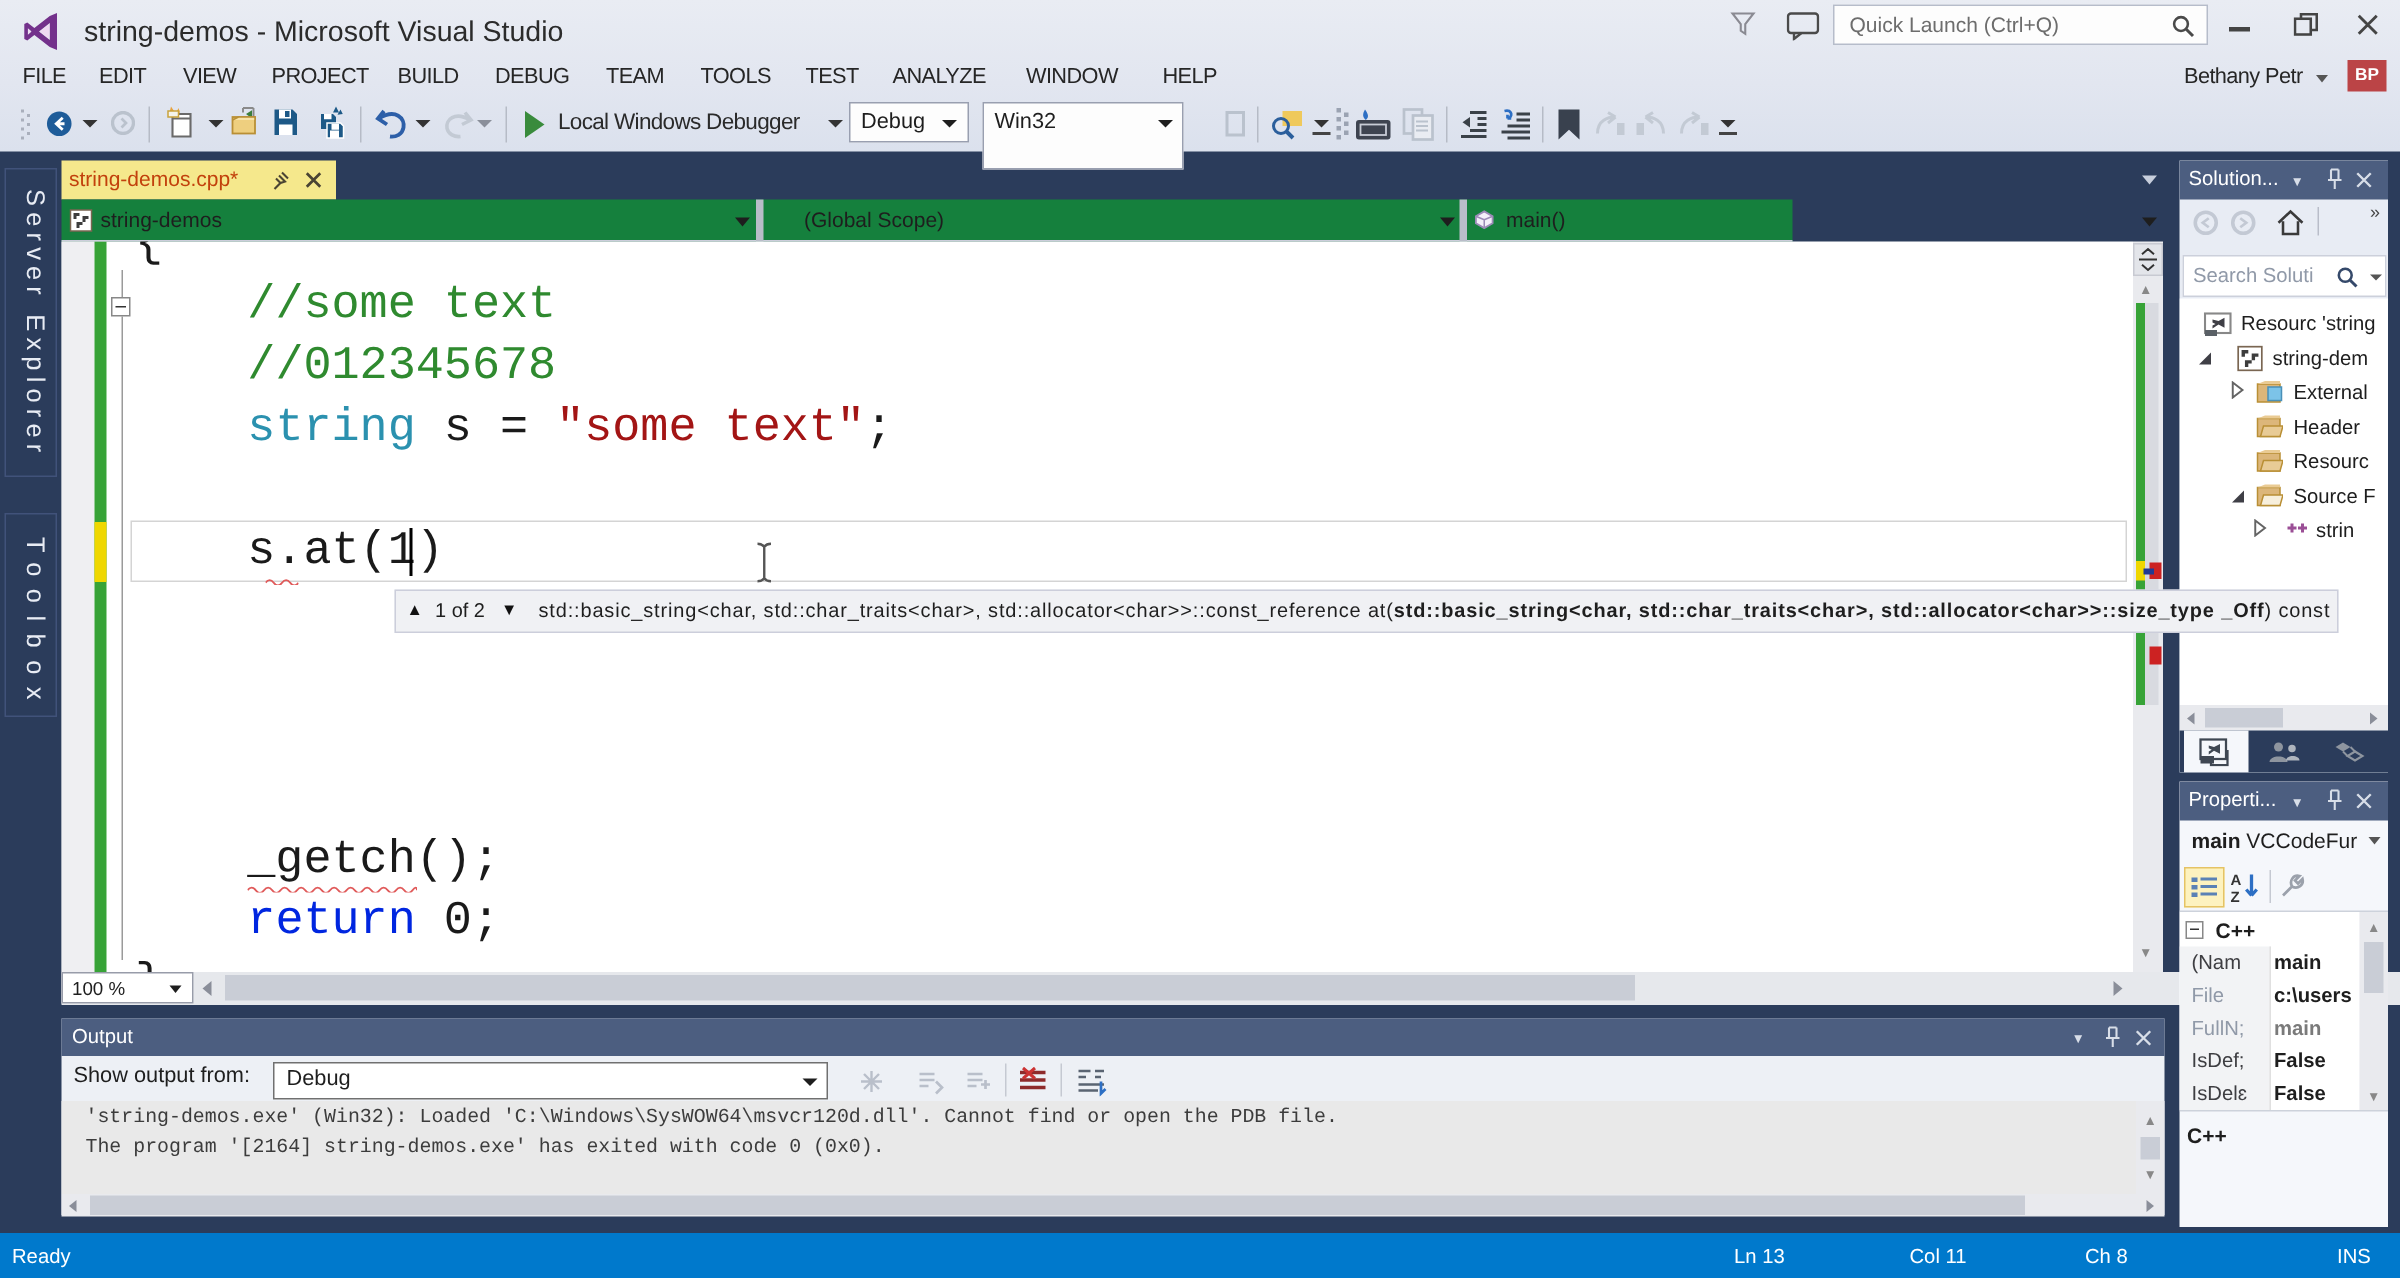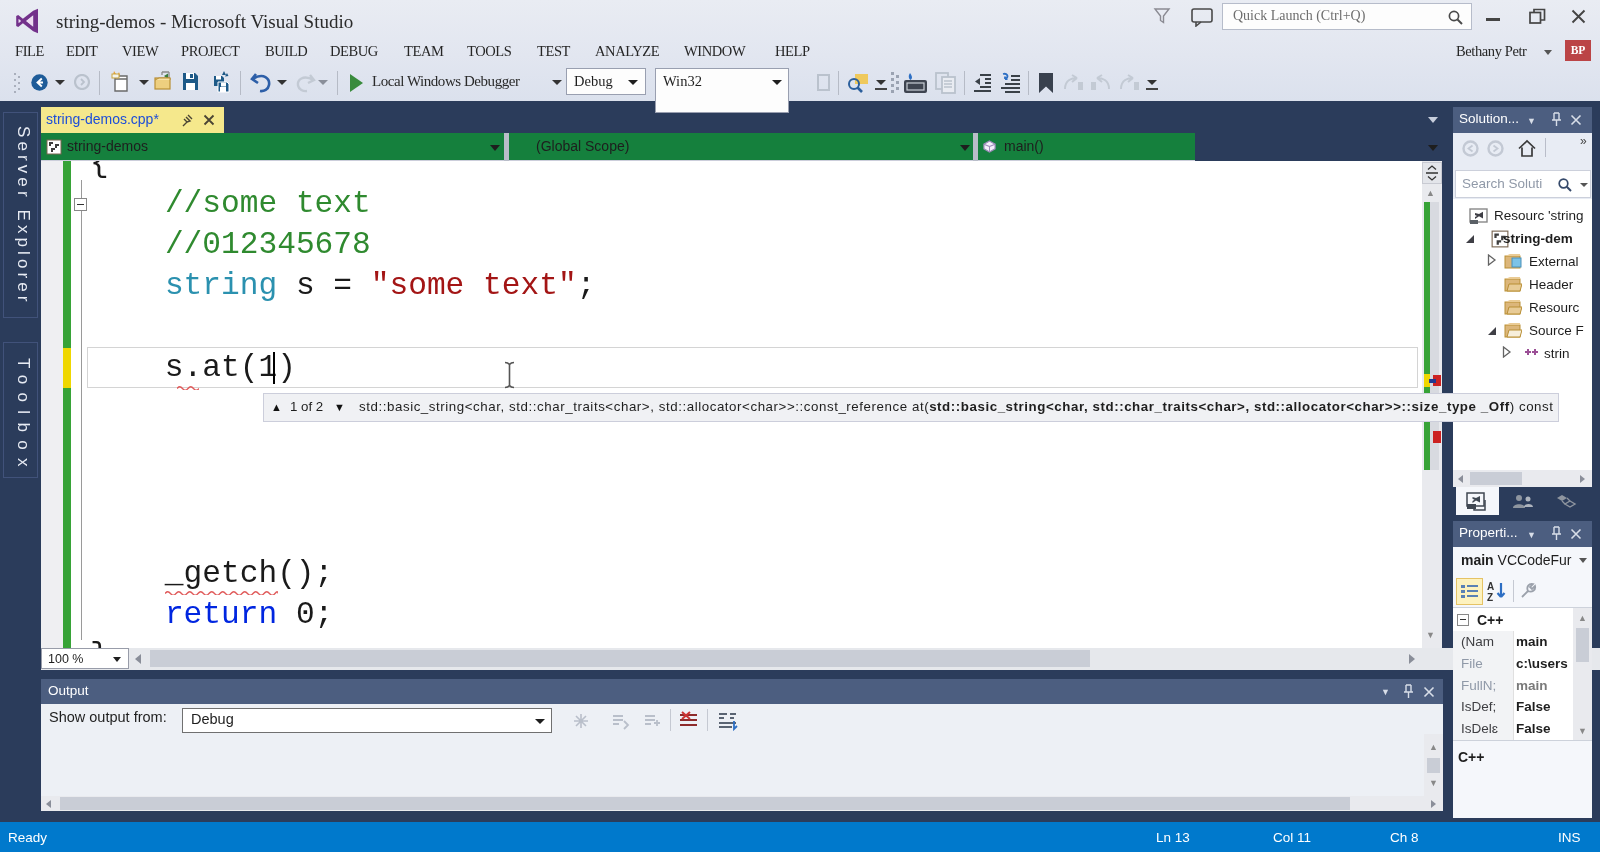--- a/index.html
+++ b/index.html
@@ -1,20 +1,20 @@
 <!DOCTYPE html>
 <html><head>
 <meta charset="utf-8">
 <style>
 * { margin:0; padding:0; box-sizing:border-box; }
 html,body { width:1600px; height:852px; overflow:hidden; }
 body { font-family:"Liberation Sans", sans-serif; position:relative; background:#2B3C5B; }
 .abs { position:absolute; }
 #chrome { position:absolute; left:0; top:0; width:1600px; height:101px;
-  background:linear-gradient(#E9ECF3, #E2E6F0 55%, #DBE1ED);font-family:Liberation Serif, serif; }
+  background:linear-gradient(#E9ECF3, #E2E6F0 55%, #DBE1ED); }
 .menu { position:absolute; top:43px; font-size:14.5px; letter-spacing:-0.4px; color:#262626; }
 #status { position:absolute; left:0; top:822px; width:1600px; height:30px; background:#0079CC; color:#FFF; font-size:13.5px; }
 #status div { position:absolute; top:8px; }
 .mono { font-family:"Liberation Mono", monospace; }
 .cmt { color:#2F8A2F; } .kwb { color:#0026E0; } .typ { color:#2B91AF; } .str { color:#A31515; }
 .ptitle { position:absolute; left:0; top:0; right:0; height:25px; background:#4C5E80; color:#FFF; font-size:13.5px; }
 .sep { position:absolute; top:71px; width:1px; height:24px; background:#B6BBC6; }
 .cdn { border-left:5px solid transparent; border-right:5px solid transparent; border-top:5px solid #1E1E1E; width:0; height:0; position:absolute; }
 </style>
 </head>
@@ -180,21 +180,21 @@
     </svg>
   <div class="abs" style="left:1146px;top:88px;width:12px;height:2px;background:#444"></div>
   <div class="cdn" style="left:1147px;top:80px;border-top-color:#333;border-left-width:5px;border-right-width:5px"></div>
 </div>
 
 <div class="abs" style="left:3px;top:112px;width:35px;height:206px;border:1px solid #41527A"></div>
 <div class="abs" style="left:13px;top:126px;color:#E8ECF4;font-size:17px;writing-mode:vertical-rl;letter-spacing:4.1px">Server Explorer</div>
 <div class="abs" style="left:3px;top:342px;width:35px;height:136px;border:1px solid #41527A"></div>
 <div class="abs" style="left:13px;top:358px;color:#E8ECF4;font-size:17px;writing-mode:vertical-rl;letter-spacing:8.3px">Toolbox</div>
 
-<div class="abs" style="left:41px;top:107px;width:183px;height:26px;background:#F5E88C;color:#1d4ed8;font-size:14px">
+<div class="abs" style="left:41px;top:107px;width:183px;height:26px;background:#F5E88C;color:#c2410c;font-size:14px">
   <span class="abs" style="left:5px;top:4px">string-demos.cpp*</span>
   <svg class="abs" style="left:140px;top:7px" width="13" height="13" viewBox="0 0 13 13">
       <path d="M7 1 L11 5 M5 3 L9 7 L6 8 L2 12 M6 8 L3 5" stroke="#4A4433" stroke-width="1.4" fill="none"></path>
     </svg>
   <svg class="abs" style="left:162px;top:7px" width="12" height="12" viewBox="0 0 12 12">
       <path d="M1.5 1.5 L10.5 10.5 M10.5 1.5 L1.5 10.5" stroke="#4A4433" stroke-width="1.8"></path>
     </svg>
 </div>
 <div class="abs" style="left:1428px;top:117px;width:0;height:0;border-left:5px solid transparent;border-right:5px solid transparent;border-top:6px solid #C7CEDC"></div>
 
@@ -305,20 +305,22 @@
   <div class="abs" style="left:629px;top:30px;width:1px;height:22px;background:#C5C9D2"></div>
   <svg class="abs" style="left:637px;top:32px" width="21" height="19" viewBox="0 0 21 19">
       <path d="M2 4 H19 M2 9 H19 M2 14 H19" stroke="#8E2B2B" stroke-width="2.2"></path>
       <path d="M4 1 L12 8 M12 1 L4 8" stroke="#C33" stroke-width="2"></path>
     </svg>
   <div class="abs" style="left:666px;top:30px;width:1px;height:22px;background:#C5C9D2"></div>
   <svg class="abs" style="left:676px;top:32px" width="22" height="20" viewBox="0 0 22 20">
       <path d="M2 3 h8 M2 7 h5 M13 3 h6 M13 7 h4 M2 12 h17 M2 16 h13" stroke="#5A6472" stroke-width="1.8"></path>
       <path d="M17 10 v8 l3-3" fill="none" stroke="#2D6FC4" stroke-width="1.8"></path>
     </svg>
+  <div class="abs mono" style="left:0px;top:55px;width:1383px;height:62px;background:#E9E9E9;font-size:13.25px;line-height:20px;color:#3C3C3C;white-space:pre;padding:1px 0 0 16px">'string-demos.exe' (Win32): Loaded 'C:\Windows\SysWOW64\msvcr120d.dll'. Cannot find or open the PDB file.
+The program '[2164] string-demos.exe' has exited with code 0 (0x0).</div>
   <div class="abs" style="left:1383px;top:55px;width:19px;height:62px;background:#E9EAEE"></div>
   <div class="abs" style="left:1388px;top:63px;font-size:9px;color:#888">▲</div>
   <div class="abs" style="left:1386px;top:79px;width:13px;height:15px;background:#C9CDD6"></div>
   <div class="abs" style="left:1388px;top:99px;font-size:9px;color:#888">▼</div>
   <div class="abs" style="left:0px;top:117px;width:1402px;height:15px;background:#E9EAEE">
     <div class="abs" style="left:5px;top:4px;width:0;height:0;border-top:4px solid transparent;border-bottom:4px solid transparent;border-right:5px solid #8A8E99"></div>
     <div class="abs" style="left:19px;top:1px;width:1290px;height:13px;background:#C9CDD6"></div>
     <div class="abs" style="left:1390px;top:4px;width:0;height:0;border-top:4px solid transparent;border-bottom:4px solid transparent;border-left:5px solid #8A8E99"></div>
   </div>
 </div>
@@ -364,21 +366,21 @@
       </svg>
     <span class="abs" style="left:41px;top:9px">Resourc 'string</span>
 
     <svg class="abs" style="left:11px;top:34px" width="12" height="12" viewBox="0 0 12 12">
         <path d="M10 2 V10 H2 Z" fill="#3F3F46"></path>
       </svg>
     <svg class="abs" style="left:38px;top:31px" width="18" height="18" viewBox="0 0 16 16">
         <rect x="1" y="1" width="14" height="14" fill="#FFF" stroke="#7A6652"></rect>
         <path d="M3 3 h4 v2 h-2 v2 h-2 Z M9 5 h4 v2 h-2 v2 h-2 Z M5 9 h4 v2 h-2 v2 h-2 Z" fill="#3D3D3D"></path>
       </svg>
-    <span class="abs" style="left:50px;top:32px;font-weight:bold">string-dem</span>
+    <span class="abs" style="left:62px;top:32px;font-weight:normal">string-dem</span>
 
     <svg class="abs" style="left:34px;top:55px" width="10" height="12" viewBox="0 0 10 12">
         <path d="M1.5 1 L8 6 L1.5 11 Z" fill="none" stroke="#646464" stroke-width="1.3"></path>
       </svg>
     <svg class="abs" style="left:51px;top:54px" width="18" height="16" viewBox="0 0 18 16">
         <rect x="1" y="3" width="15" height="12" fill="#DCB67A" stroke="#B98F35" stroke-width="1"></rect>
         <path d="M1 3 L6 1 H16 V3" fill="#EACB94"></path>
         <rect x="8" y="5" width="9" height="9" fill="#7CC3E8" stroke="#4A90B8" stroke-width="1"></rect>
       </svg>
     <span class="abs" style="left:76px;top:55px">External</span>

